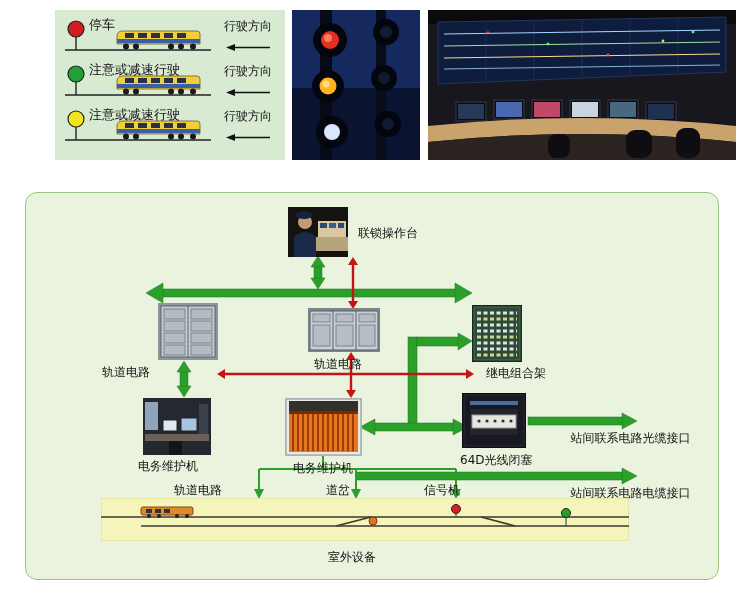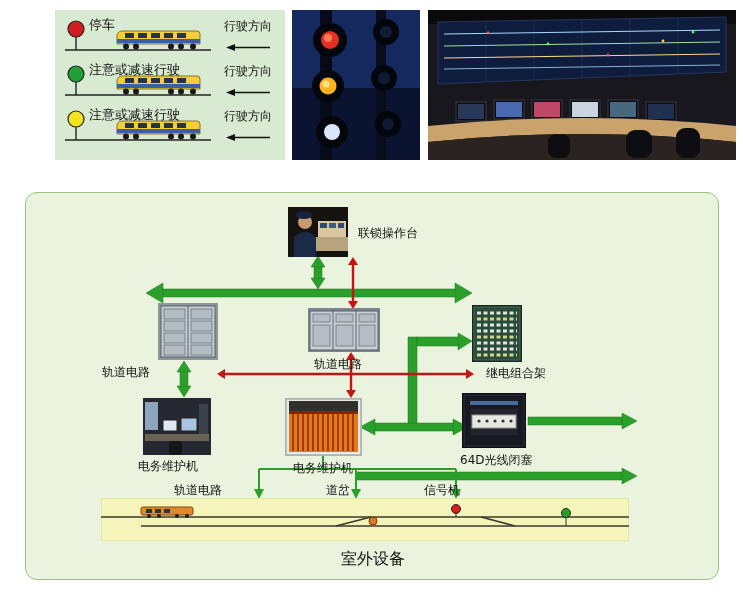--- a/index.html
+++ b/index.html
@@ -35,21 +35,21 @@
   .gh { fill:#2aa02a; }
   .rl { stroke:#c41414; stroke-width:2.4; }
   .ra { fill:#c41414; }
 
   .node { position:absolute; overflow:hidden; }
   .node svg { display:block; width:100%; height:100%; }
   .nlabel { position:absolute; font-size:12px; white-space:nowrap; }
   .iface-label { position:absolute; width:165px; text-align:center; font-size:12px; white-space:nowrap; }
   .strip { position:absolute; left:75px; top:305px; width:528px; height:43px; }
   .strip svg { display:block; width:100%; height:100%; }
-  .caption { position:absolute; left:304px; top:356px; width:86px; text-align:center; font-size:16px;font-family:Liberation Mono, monospace; }
+  .caption { position:absolute; left:283px; top:356px; width:86px; text-align:center; font-size:12px;font-family:Liberation Mono, monospace; }
 </style>
 </head>
 <body>
 
 <svg width="0" height="0" style="position:absolute" aria-hidden="true">
   <defs>
     <symbol id="train" viewBox="0 0 90 22">
       <path d="M4,16 L4,8 Q4,3 10,3 L84,3 Q87,3 87,6 L87,16 Z" fill="#f2cf3a" stroke="#6a5a10" stroke-width="0.8"></path>
       <rect x="4" y="11" width="83" height="4" fill="#3a5fa8"></rect>
       <rect x="12" y="5" width="9" height="5" fill="#25324a"></rect>
@@ -371,20 +371,22 @@
     </figure>
 
     <span class="nlabel" style="left:332px;top:32px">联锁操作台</span>
     <span class="nlabel" style="left:76px;top:171px">轨道电路</span>
     <span class="nlabel" style="left:288px;top:163px">轨道电路</span>
     <span class="nlabel" style="left:460px;top:172px">继电组合架</span>
     <span class="nlabel" style="left:112px;top:265px">电务维护机</span>
     <span class="nlabel" style="left:267px;top:267px">电务维护机</span>
     <span class="nlabel" style="left:434px;top:259px">64D光线闭塞</span>
 
+    <span class="iface-label" style="left:522px;top:237px">站间联系电路光缆接口</span>
+    <span class="iface-label" style="left:522px;top:292px">站间联系电路电缆接口</span>
 
     <span class="nlabel" style="left:148px;top:289px">轨道电路</span>
     <span class="nlabel" style="left:300px;top:289px">道岔</span>
     <span class="nlabel" style="left:398px;top:289px">信号机</span>
 
     <div class="strip">
       <svg viewBox="0 0 528 43">
         <rect width="528" height="43" fill="#f4f4bb" stroke="#d9d98f"></rect>
         <line x1="0" y1="19" x2="528" y2="19" stroke="#3a3a2e" stroke-width="1.6"></line>
         <line x1="40" y1="28" x2="528" y2="28" stroke="#3a3a2e" stroke-width="1.6"></line>

